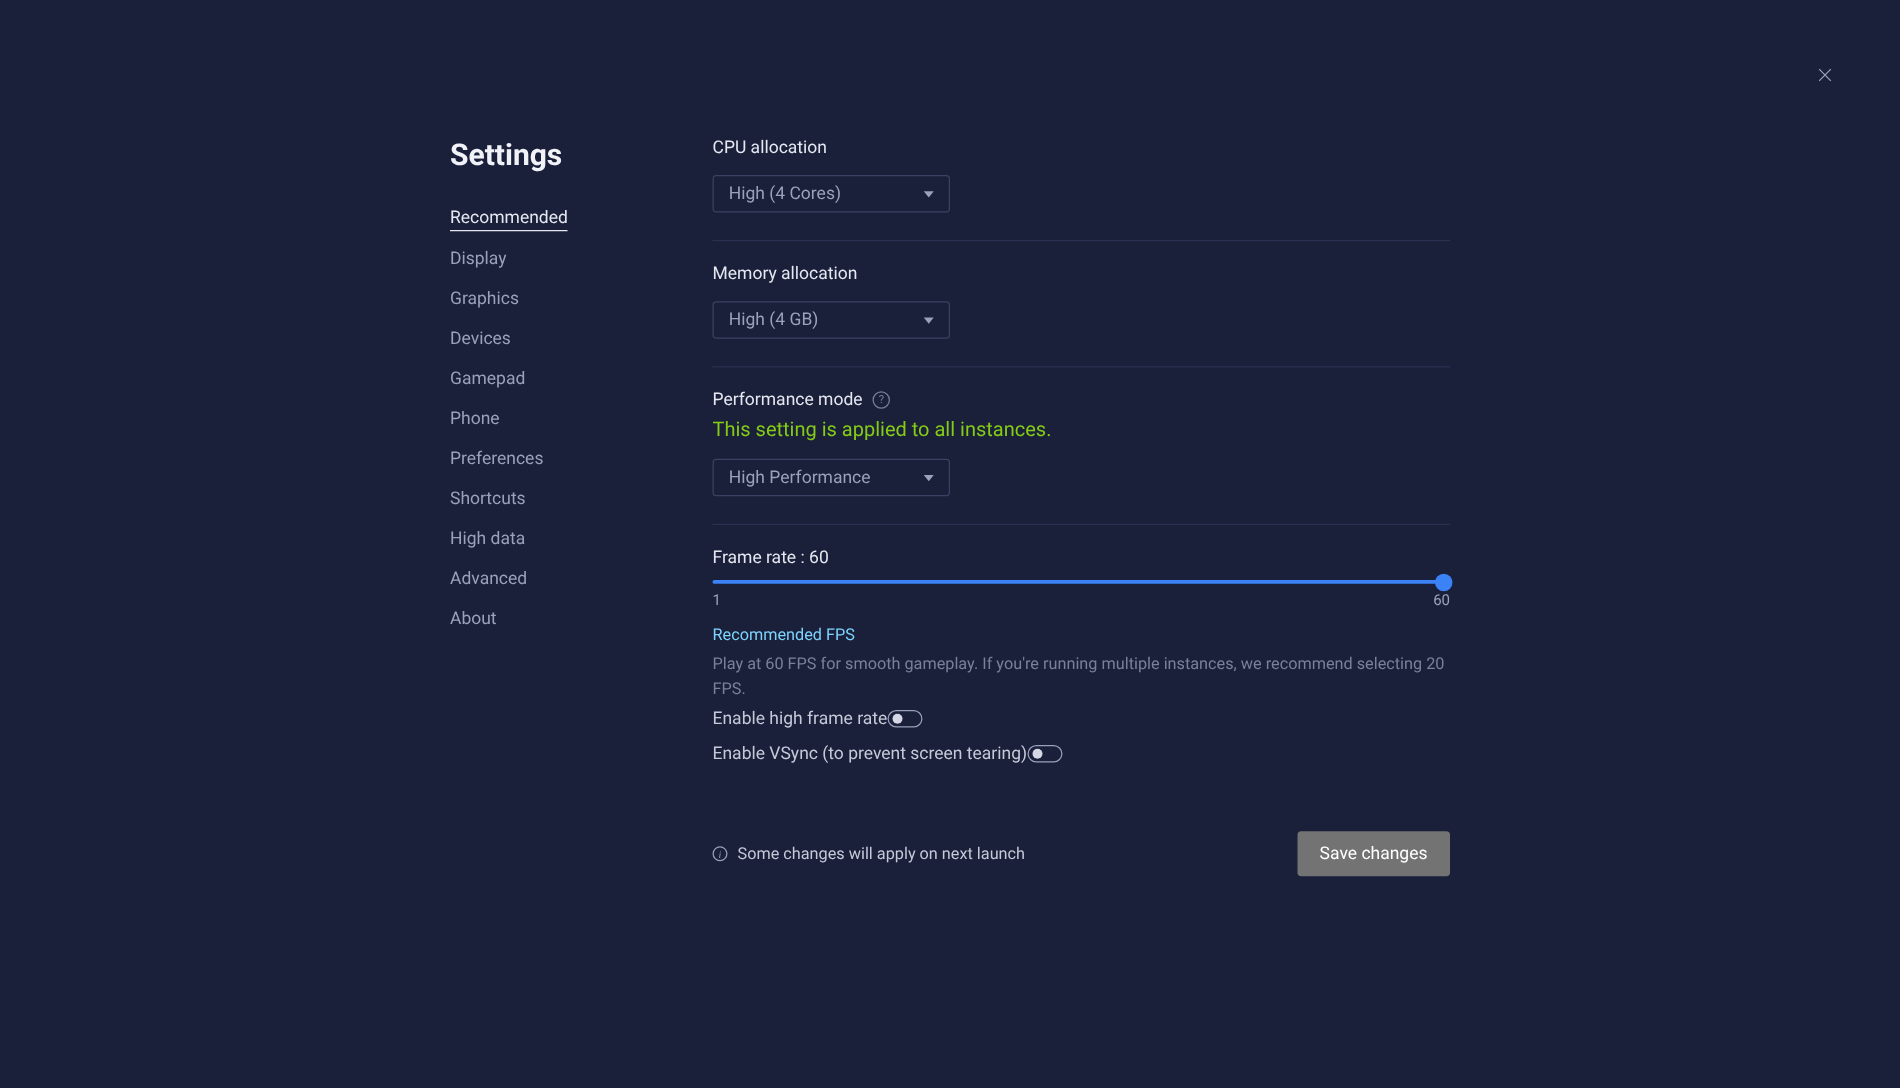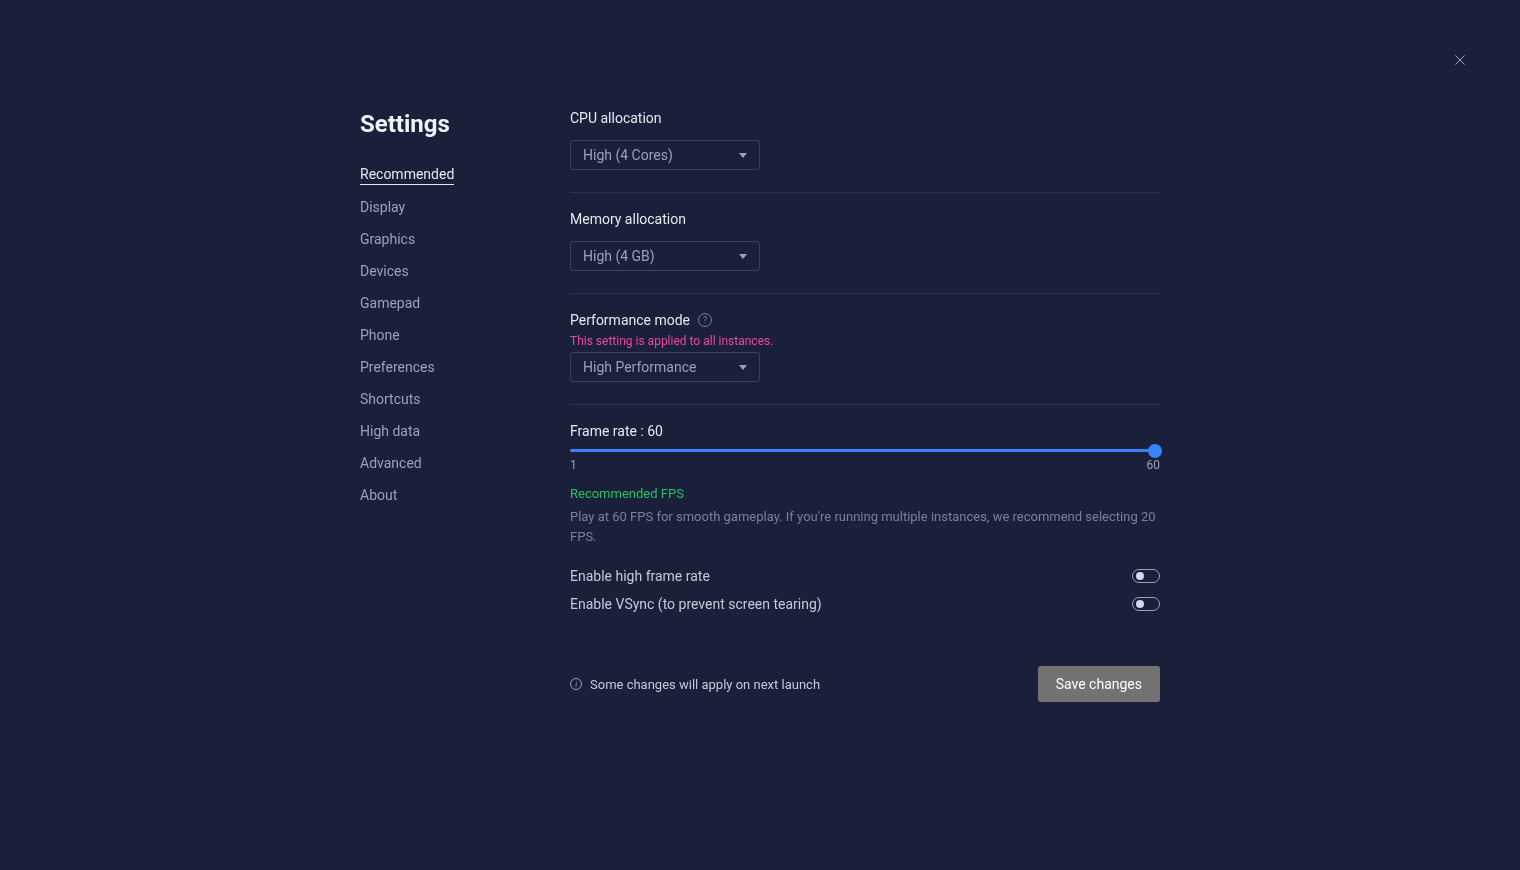--- a/index.html
+++ b/index.html
@@ -89,24 +89,24 @@
 .section-label {
   font-size: 14px;
   color: #e5e8f0;
   margin-bottom: 14px;
   display: flex;
   align-items: center;
   gap: 8px;
 }
 
 .section-sublabel {
-  font-size: 12px;
-  color: #ec4899;
+  font-size: 16px;
+  color: #84cc16;
   margin-top: -8px;
-  margin-bottom: 4px;
+  margin-bottom: 14px;
 }
 
 .help-icon {
   display: inline-flex;
   width: 14px;
   height: 14px;
   border: 1px solid #7a8099;
   border-radius: 50%;
   align-items: center;
   justify-content: center;
@@ -164,35 +164,33 @@
 .slider-minmax {
   display: flex;
   justify-content: space-between;
   font-size: 12px;
   color: #9aa1b9;
   margin-bottom: 14px;
 }
 
 .recommended-title {
   font-size: 13px;
-  color: #22c55e;
+  color: #7dd3fc;
   margin-bottom: 6px;
 }
 
 .recommended-desc {
   font-size: 13px;
   color: #7a8099;
   line-height: 1.5;
-  margin-bottom: 16px;
 }
 
 .toggle-row {
   display: flex;
   align-items: center;
-  justify-content: space-between;
   padding: 6px 0;
 }
 
 .toggle-label {
   font-size: 14px;
   color: #c5c9d8;
 }
 
 .toggle {
   width: 28px;

